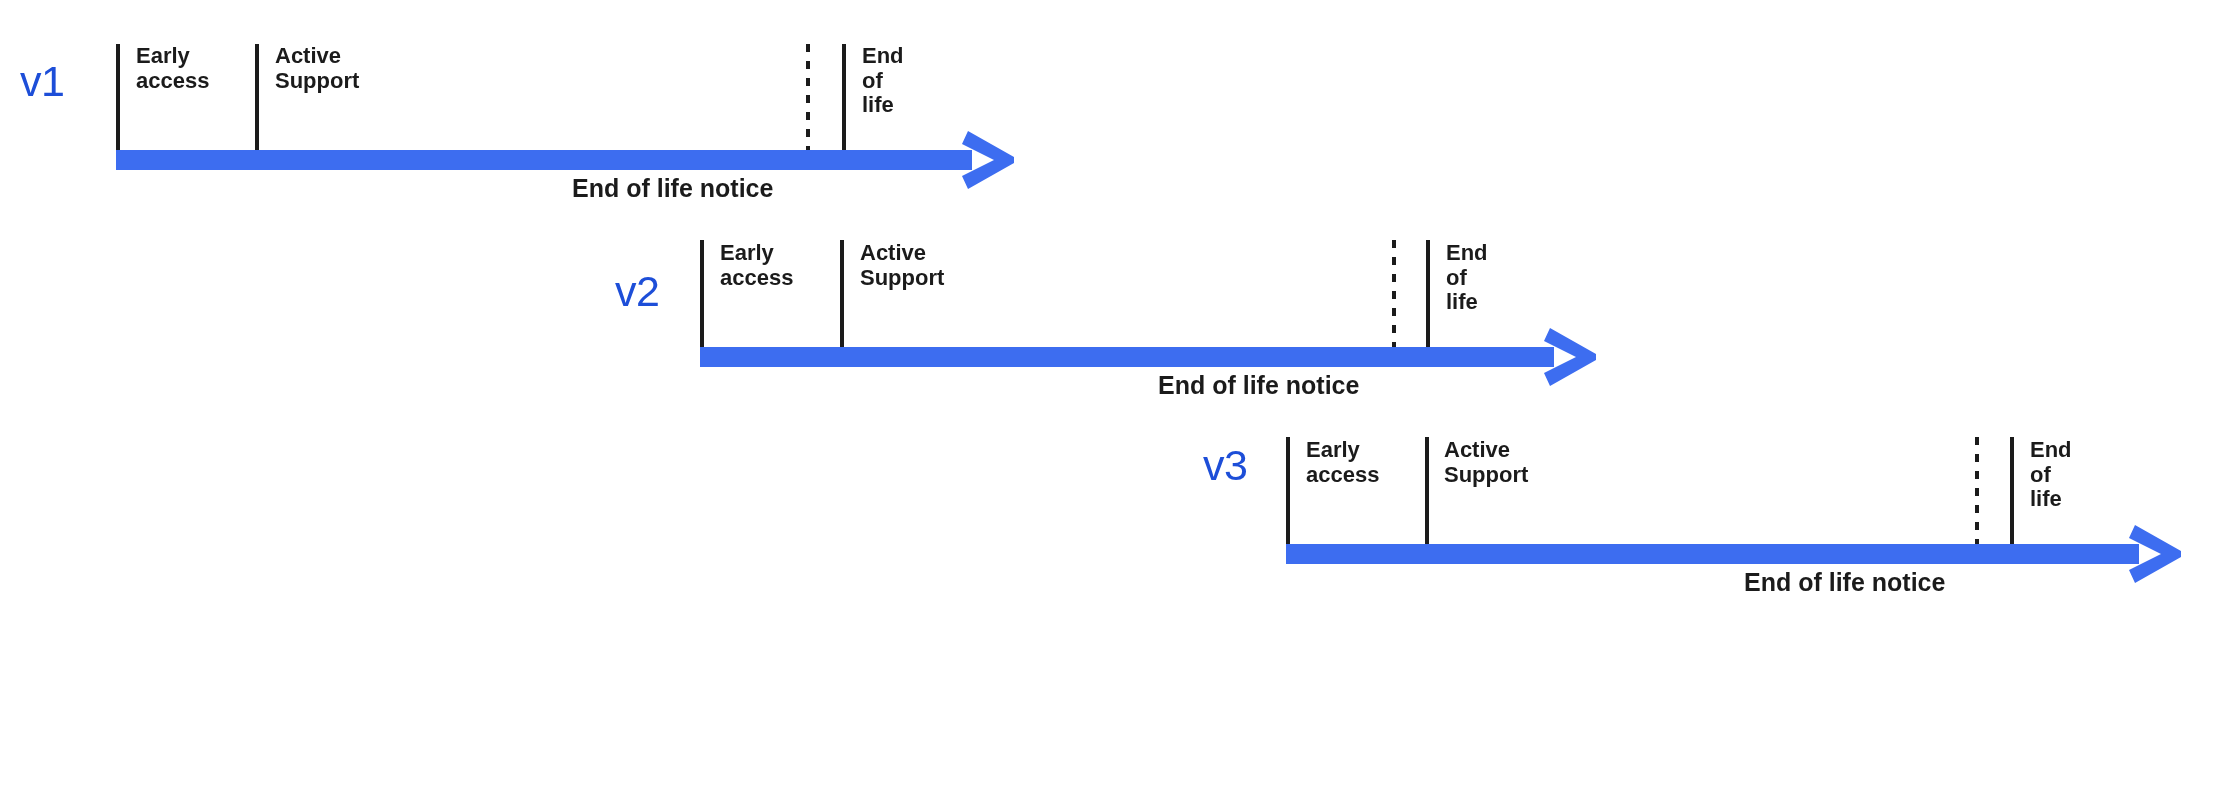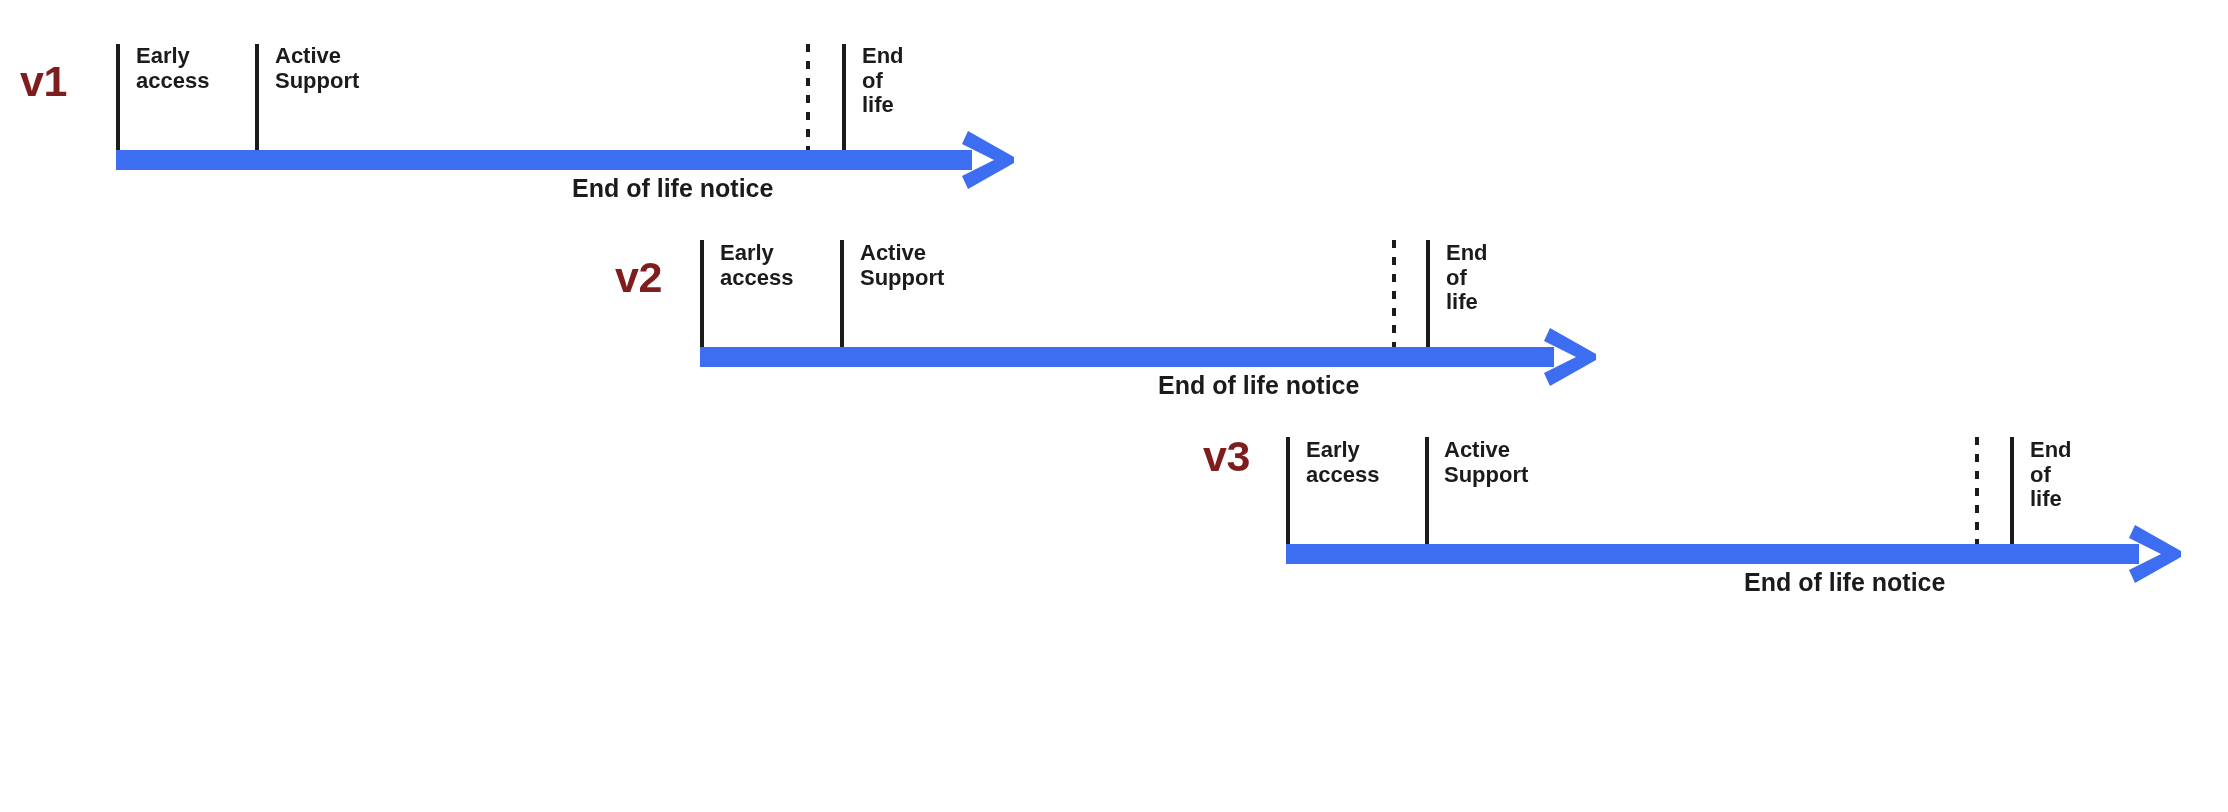--- a/index.html
+++ b/index.html
@@ -23,22 +23,22 @@
   .timeline-row {
     position: absolute;
     left: 0;
     top: 0;
   }
 
   
   .version-label {
     position: absolute;
     font-size: 43px;
-    font-weight: bold;
-    color: #7f1d1d;
+    font-weight: normal;
+    color: #1d4ed8;
     letter-spacing: -0.5px;
     line-height: 1;
     white-space: nowrap;
   }
 
   
   .divider-solid {
     position: absolute;
     width: 4px;
     background: #1b1b1b;
@@ -99,37 +99,37 @@
 access</div>
       <div class="phase-label" style="left: 275px; top: 44px;">Active Support</div>
       <div class="phase-label" style="left: 862px; top: 44px;">End of life</div>
       <div class="arrow-shaft" style="left: 116px; top: 150px; width: 856px; background: rgb(61, 109, 240);"></div>
       <div class="arrow-head" style="left: 954px; top: 128px;"><svg width="64" height="64" viewBox="0 0 64 64">
           <path d="M 14 3 L 8 16 L 40 32 L 8 48 L 14 61 L 60 35 L 60 29 Z" fill="#3d6df0"></path>
         </svg></div>
       <div class="notice-label" style="left: 572px; top: 176px;">End of life notice</div>
     </div>
     <div class="timeline-row">
-      <div class="version-label" style="left: 615px; top: 256px;">v2</div>
+      <div class="version-label" style="left: 615px; top: 270px;">v2</div>
       <div class="divider-solid" style="left: 700px; top: 240px; height: 107px;"></div>
       <div class="divider-solid" style="left: 840px; top: 240px; height: 107px;"></div>
       <div class="divider-dashed" style="left: 1392px; top: 240px; height: 107px;"></div>
       <div class="divider-solid" style="left: 1426px; top: 240px; height: 107px;"></div>
       <div class="phase-label" style="left: 720px; top: 241px;">Early
 access</div>
       <div class="phase-label" style="left: 860px; top: 241px;">Active Support</div>
       <div class="phase-label" style="left: 1446px; top: 241px;">End of life</div>
       <div class="arrow-shaft" style="left: 700px; top: 347px; width: 854px; background: rgb(61, 109, 240);"></div>
       <div class="arrow-head" style="left: 1536px; top: 325px;"><svg width="64" height="64" viewBox="0 0 64 64">
           <path d="M 14 3 L 8 16 L 40 32 L 8 48 L 14 61 L 60 35 L 60 29 Z" fill="#3d6df0"></path>
         </svg></div>
       <div class="notice-label" style="left: 1158px; top: 373px;">End of life notice</div>
     </div>
     <div class="timeline-row">
-      <div class="version-label" style="left: 1203px; top: 435px;">v3</div>
+      <div class="version-label" style="left: 1203px; top: 444px;">v3</div>
       <div class="divider-solid" style="left: 1286px; top: 437px; height: 107px;"></div>
       <div class="divider-solid" style="left: 1425px; top: 437px; height: 107px;"></div>
       <div class="divider-dashed" style="left: 1975px; top: 437px; height: 107px;"></div>
       <div class="divider-solid" style="left: 2010px; top: 437px; height: 107px;"></div>
       <div class="phase-label" style="left: 1306px; top: 438px;">Early
 access</div>
       <div class="phase-label" style="left: 1444px; top: 438px;">Active Support</div>
       <div class="phase-label" style="left: 2030px; top: 438px;">End of life</div>
       <div class="arrow-shaft" style="left: 1286px; top: 544px; width: 853px; background: rgb(61, 109, 240);"></div>
       <div class="arrow-head" style="left: 2121px; top: 522px;"><svg width="64" height="64" viewBox="0 0 64 64">

